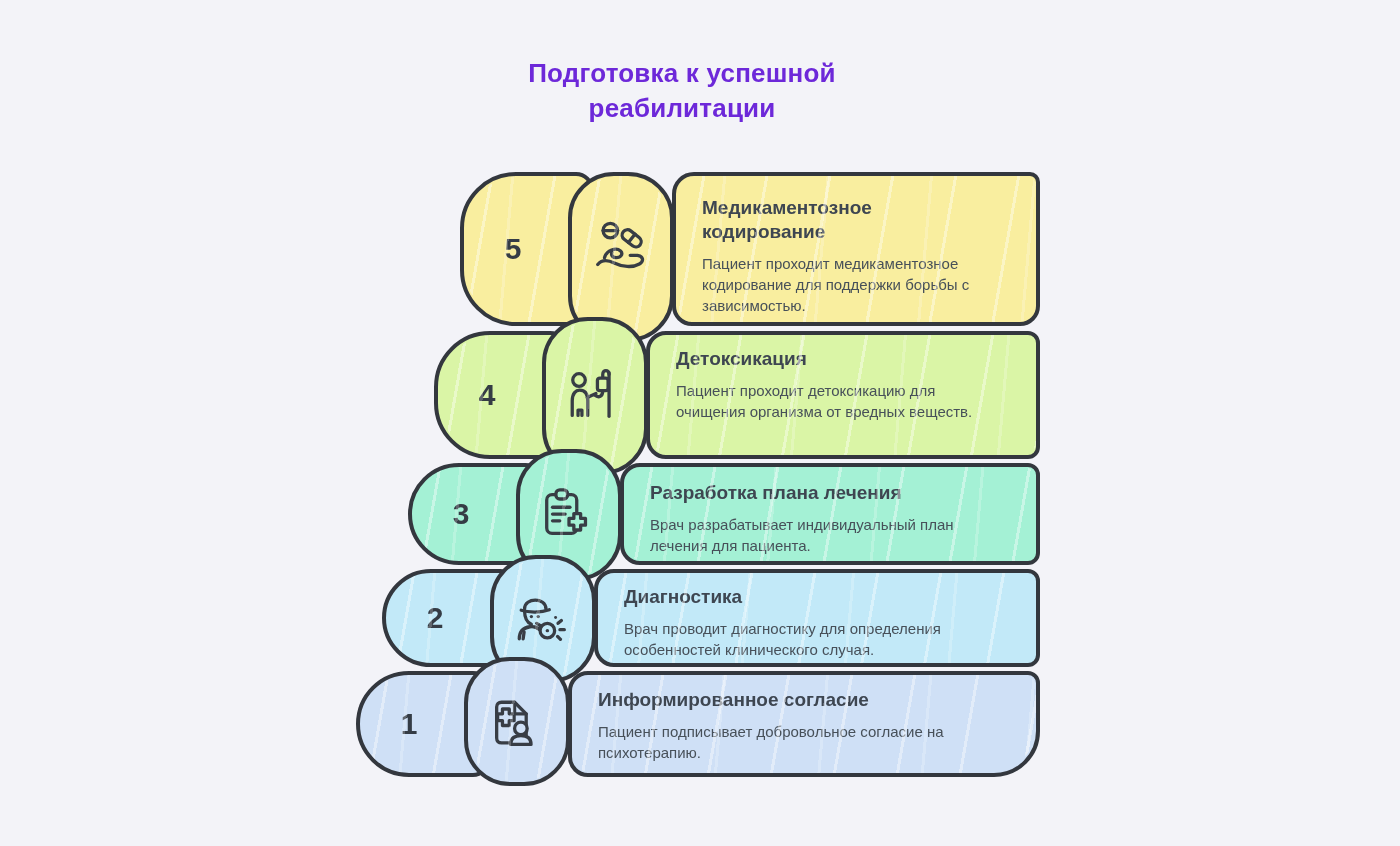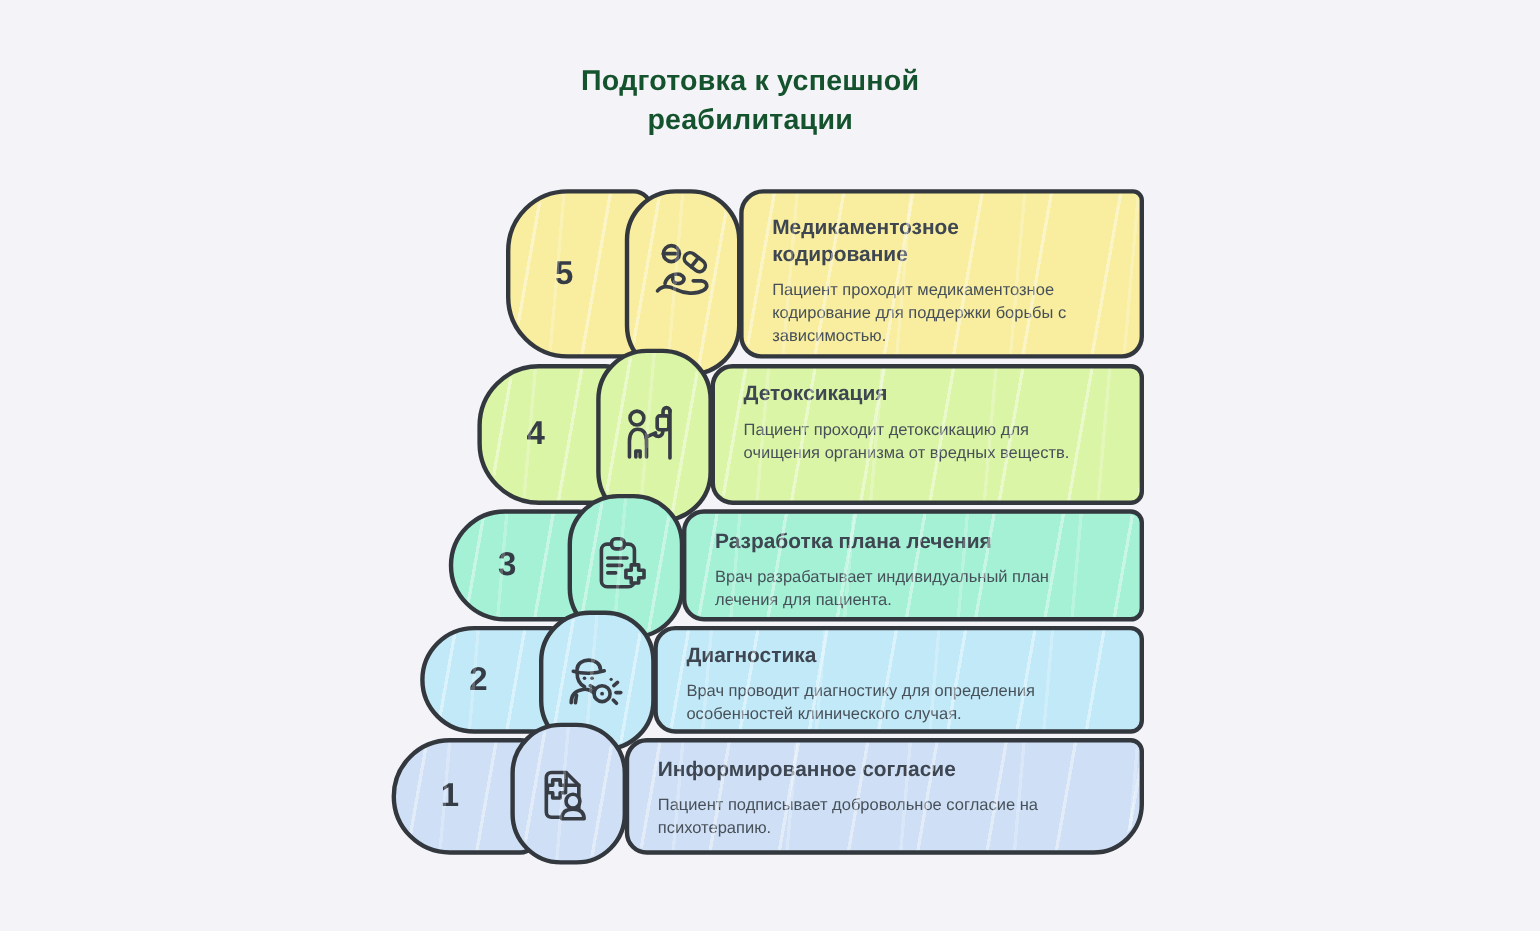--- a/index.html
+++ b/index.html
@@ -13,21 +13,21 @@
     background:#f3f3f8;
     overflow:hidden;
   }
   .main-title{
     position:absolute;
     left:500px;top:56px;width:364px;
     margin:0;
     text-align:center;
     font-size:26px;font-weight:bold;
     line-height:1.35;
-    color:#14532d;
+    color:#6d28d9;
     letter-spacing:.2px;
   }
   .bubble,.capsule,.panel{
     position:absolute;
     box-sizing:border-box;
     border:4px solid #33373e;
   }
   .bubble{
     display:flex;align-items:center;justify-content:center;
     border-radius:56px 18px 18px 56px;

